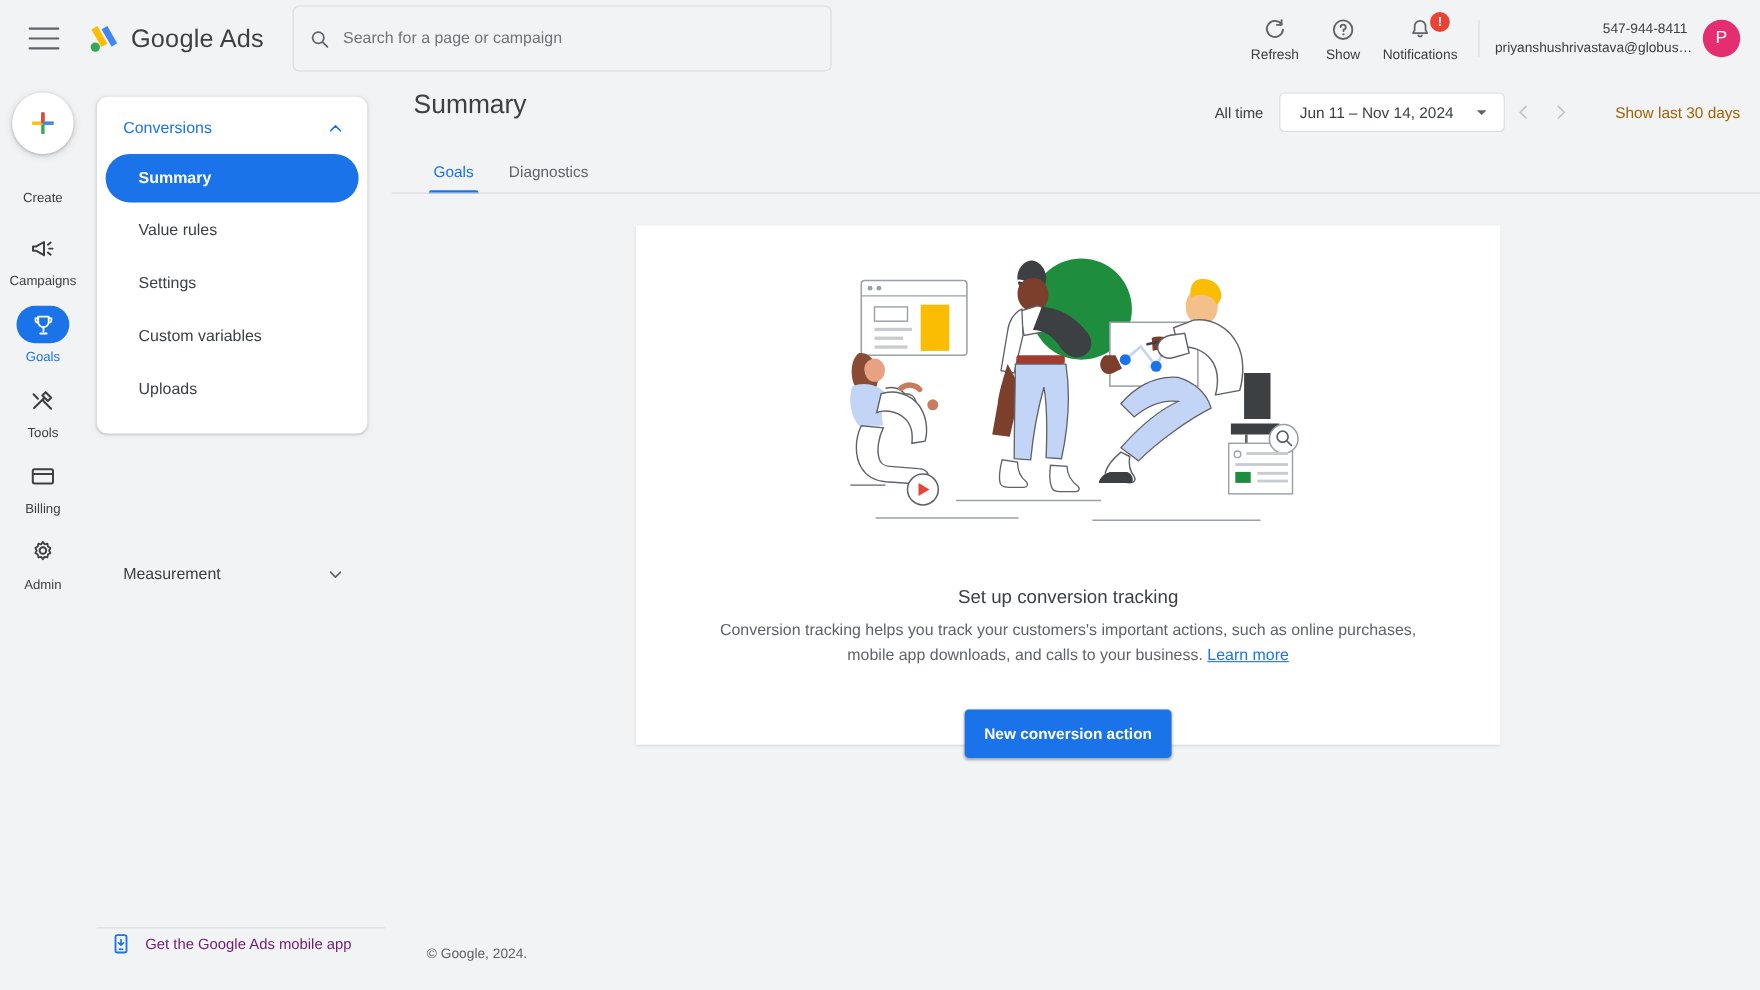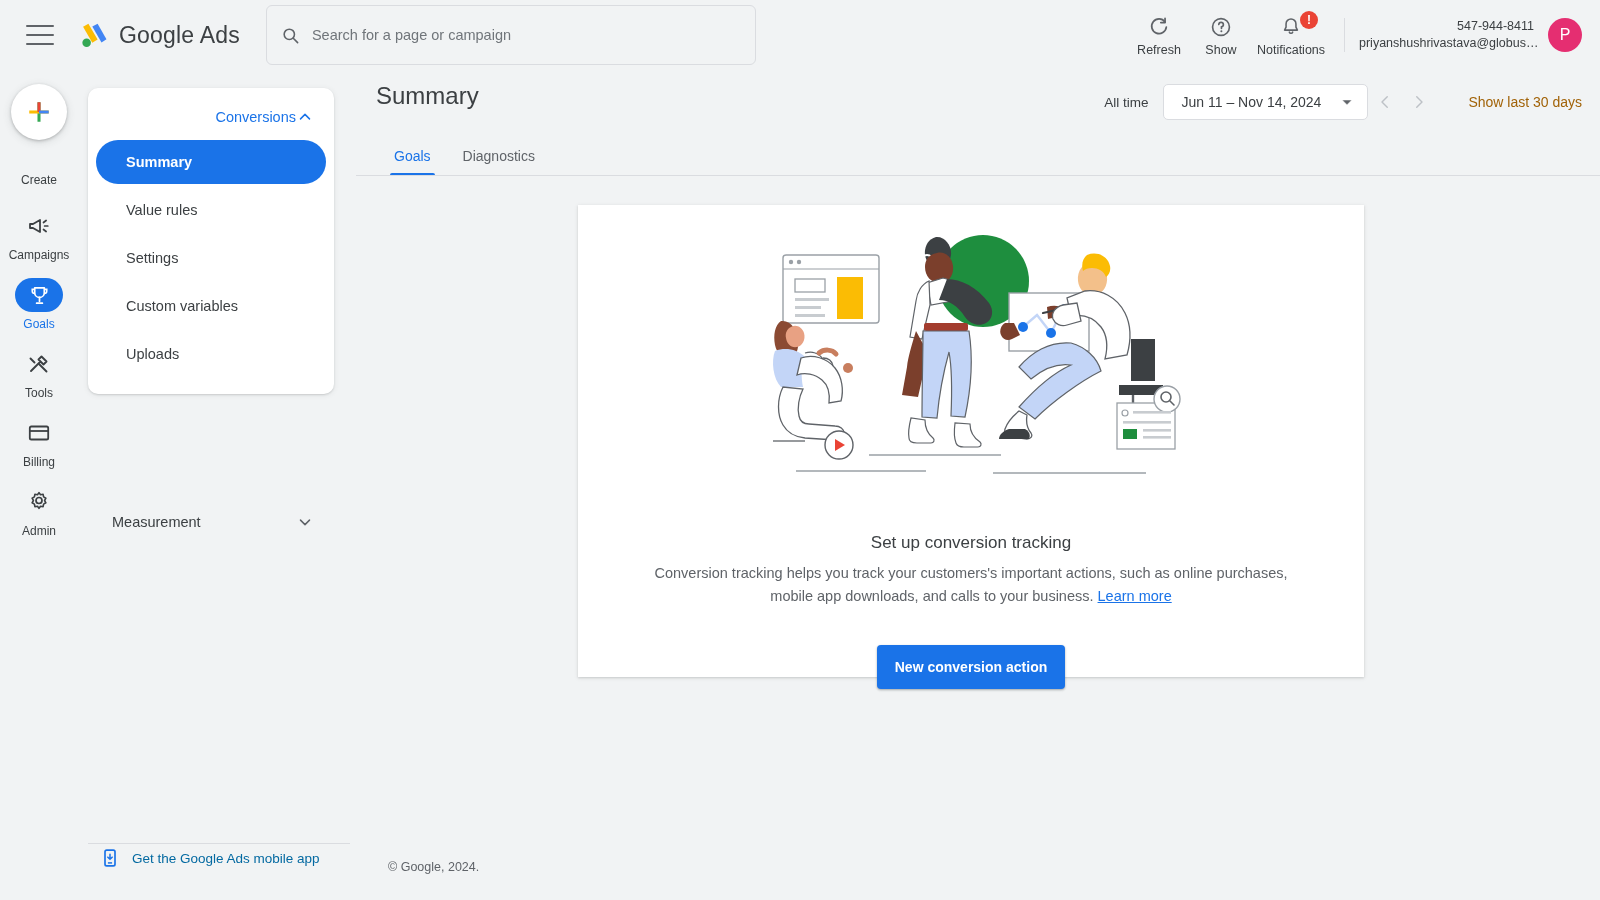--- a/index.html
+++ b/index.html
@@ -87,21 +87,21 @@
     display: flex; align-items: center; justify-content: center;
   }
   .create-item { margin-bottom: 22px; gap: 28px; }
   
   .nav-panel {
     position: absolute; top: 88px; left: 88px; width: 246px;
     background: #fff; border-radius: 10px; padding: 8px 0 14px 0;
     box-shadow: 0 1px 2px rgba(60,64,67,.18), 0 1px 6px rgba(60,64,67,.08);
   }
   .nav-section-head {
-    display: flex; align-items: center; justify-content: flex-end;
+    display: flex; align-items: center; justify-content: space-between;
     padding: 12px 20px 10px 24px; cursor: pointer;
   }
   .nav-section-title { font-size: 14.5px; color: #1a73e8; }
   .nav-item {
     height: 44px; margin: 4px 8px; border-radius: 22px;
     display: flex; align-items: center; padding-left: 30px;
     font-size: 14.5px; color: #3c4043; cursor: pointer;
   }
   .nav-item.active { background: #1a73e8; color: #fff; font-weight: bold; }
   .nav-collapsed {
@@ -174,21 +174,21 @@
     box-shadow: 0 1px 2px rgba(60,64,67,.3), 0 1px 3px rgba(60,64,67,.15);
   }
   
   .footer-rule {
     position: absolute; left: 88px; top: 843px; width: 262px; height: 1px; background: #dadce0;
   }
   .mobile-app {
     position: absolute; left: 100px; top: 848px;
     display: flex; align-items: center; cursor: pointer;
   }
-  .mobile-app-label { font-size: 13.5px; color: #0369a1; margin-left: 12px; }
+  .mobile-app-label { font-size: 13.5px; color: #701a75; margin-left: 12px; }
   .copyright {
     position: absolute; left: 388px; top: 860px;
     font-size: 12.5px; color: #5f6368;
   }
 </style>
 </head>
 <body>
 
 <div class="topbar">
   <div class="hamburger">

